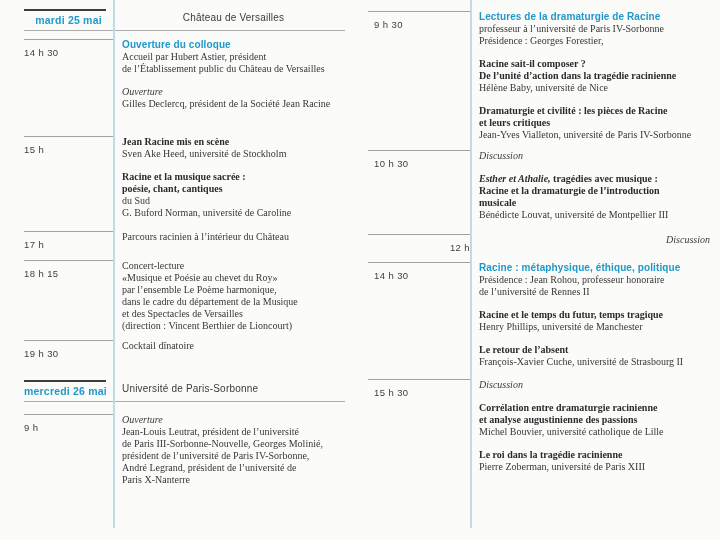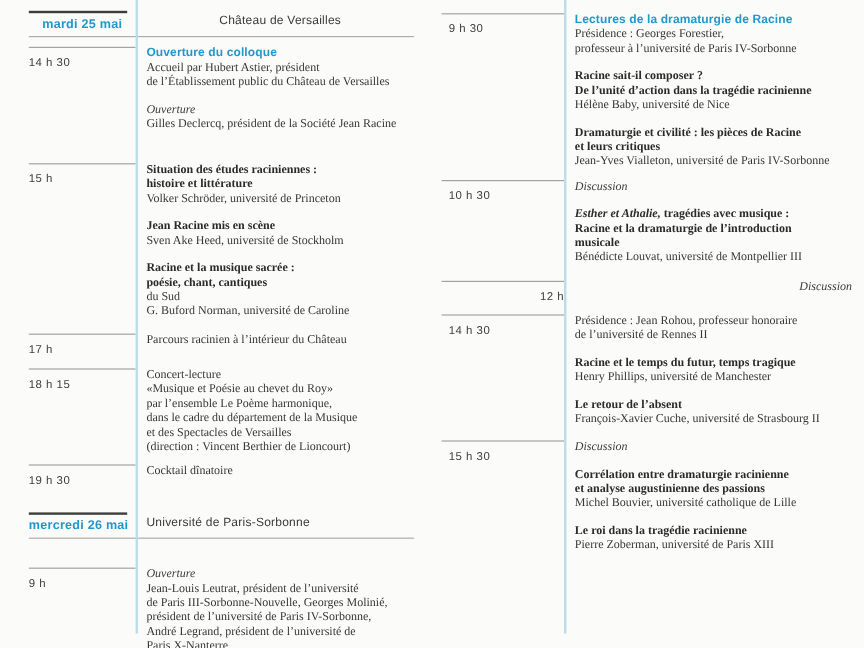--- a/index.html
+++ b/index.html
@@ -81,25 +81,20 @@
           <div class="block">
             <div class="line"><span class="s-italic">Ouverture</span></div>
             <div class="line"><span class="s-body">Gilles Declercq, président de la Société Jean Racine</span></div>
           </div>
         </div>
       </div>
       <div class="sec slot-row" style="margin-bottom: 12px;">
         <div class="sec-time"><span class="time-label">15 h</span></div>
         <div class="sec-content">
           <div class="block">
-            <div class="line"><span class="s-bold">Situation des études raciniennes :</span></div>
-            <div class="line"><span class="s-bold">histoire et littérature</span></div>
-            <div class="line"><span class="s-body">Volker Schröder, université de Princeton</span></div>
-          </div>
-          <div class="block">
             <div class="line"><span class="s-bold">Jean Racine mis en scène</span></div>
             <div class="line"><span class="s-body">Sven Ake Heed, université de Stockholm</span></div>
           </div>
           <div class="block">
             <div class="line"><span class="s-bold">Racine et la musique sacrée :</span></div>
             <div class="line"><span class="s-bold">poésie, chant, cantiques</span></div>
             <div class="line"><span class="s-body">du Sud</span></div>
             <div class="line"><span class="s-body">G. Buford Norman, université de Caroline</span></div>
           </div>
         </div>
@@ -126,21 +121,21 @@
         </div>
       </div>
       <div class="sec slot-row" style="margin-bottom: 19px;">
         <div class="sec-time"><span class="time-label">19 h 30</span></div>
         <div class="sec-content">
           <div class="block">
             <div class="line"><span class="s-body">Cocktail dînatoire</span></div>
           </div>
         </div>
       </div>
-      <div class="sec day" style="margin-bottom: 24px;">
+      <div class="sec day" style="margin-bottom: 12px;">
         <div class="sec-time">
           <div class="darkbar"></div>
           <div class="day-label">mercredi 26 mai</div>
         </div>
         <div class="sec-content">
           <div class="venue">Université de Paris-Sorbonne</div>
         </div>
       </div>
       <div class="sec slot-row" style="margin-bottom: 0px;">
         <div class="sec-time"><span class="time-label">9 h</span></div>
@@ -156,22 +151,22 @@
         </div>
       </div>
     </div>
   <div class="col col-right">
     <div class="vline"></div>
   <div class="sec slot-row" style="margin-bottom: 9px;">
         <div class="sec-time"><span class="time-label">9 h 30</span></div>
         <div class="sec-content">
           <div class="block">
             <div class="line"><span class="s-blue">Lectures de la dramaturgie de Racine</span></div>
+            <div class="line"><span class="s-body">professeur à l’université de Paris IV-Sorbonne</span></div>
             <div class="line"><span class="s-body">Présidence : Georges Forestier,</span></div>
-            <div class="line"><span class="s-body">professeur à l’université de Paris IV-Sorbonne</span></div>
           </div>
           <div class="block">
             <div class="line"><span class="s-bold">Racine sait-il composer ?</span></div>
             <div class="line"><span class="s-bold">De l’unité d’action dans la tragédie racinienne</span></div>
             <div class="line"><span class="s-body">Hélène Baby, université de Nice</span></div>
           </div>
           <div class="block">
             <div class="line"><span class="s-bold">Dramaturgie et civilité : les pièces de Racine</span></div>
             <div class="line"><span class="s-bold">et leurs critiques</span></div>
             <div class="line"><span class="s-body">Jean-Yves Vialleton, université de Paris IV-Sorbonne</span></div>
@@ -197,20 +192,21 @@
         <div class="sec-content">
           <div class="block">
             <div class="line"><span class="s-italic">Discussion</span></div>
           </div>
         </div>
       </div>
       <div class="sec slot-row" style="margin-bottom: 11px;">
         <div class="sec-time"><span class="time-label">14 h 30</span></div>
         <div class="sec-content">
           <div class="block">
+            <div class="line"><span class="s-blue">Racine : métaphysique, éthique, politique</span></div>
             <div class="line"><span class="s-body">Présidence : Jean Rohou, professeur honoraire</span></div>
             <div class="line"><span class="s-body">de l’université de Rennes II</span></div>
           </div>
           <div class="block">
             <div class="line"><span class="s-bold">Racine et le temps du futur, temps tragique</span></div>
             <div class="line"><span class="s-body">Henry Phillips, université de Manchester</span></div>
           </div>
           <div class="block">
             <div class="line"><span class="s-bold">Le retour de l’absent</span></div>
             <div class="line"><span class="s-body">François-Xavier Cuche, université de Strasbourg II</span></div>

